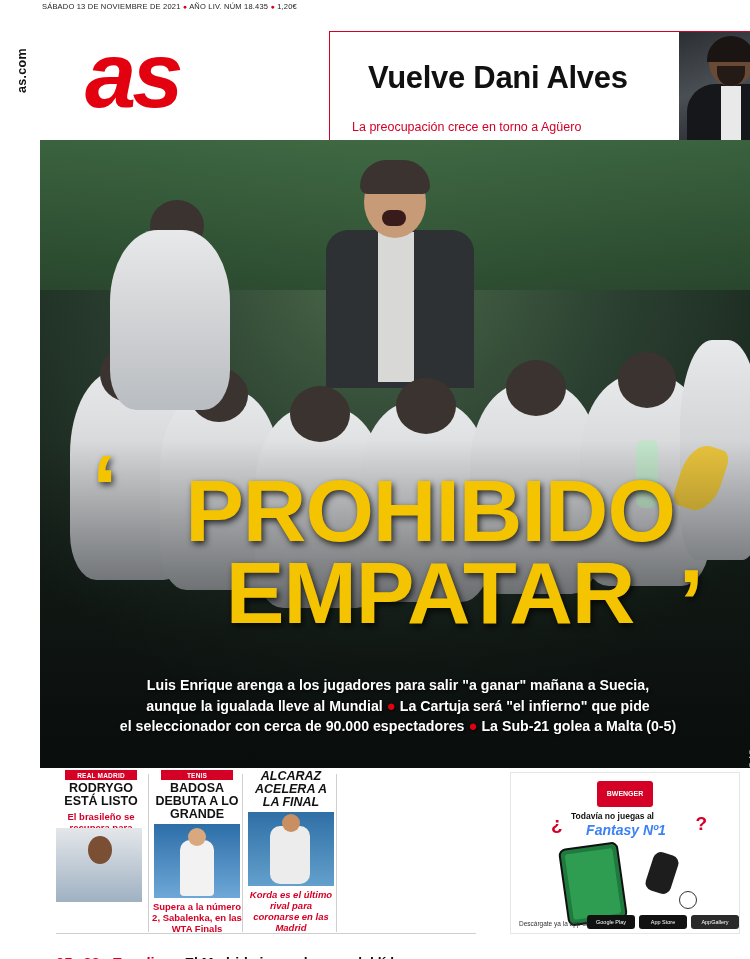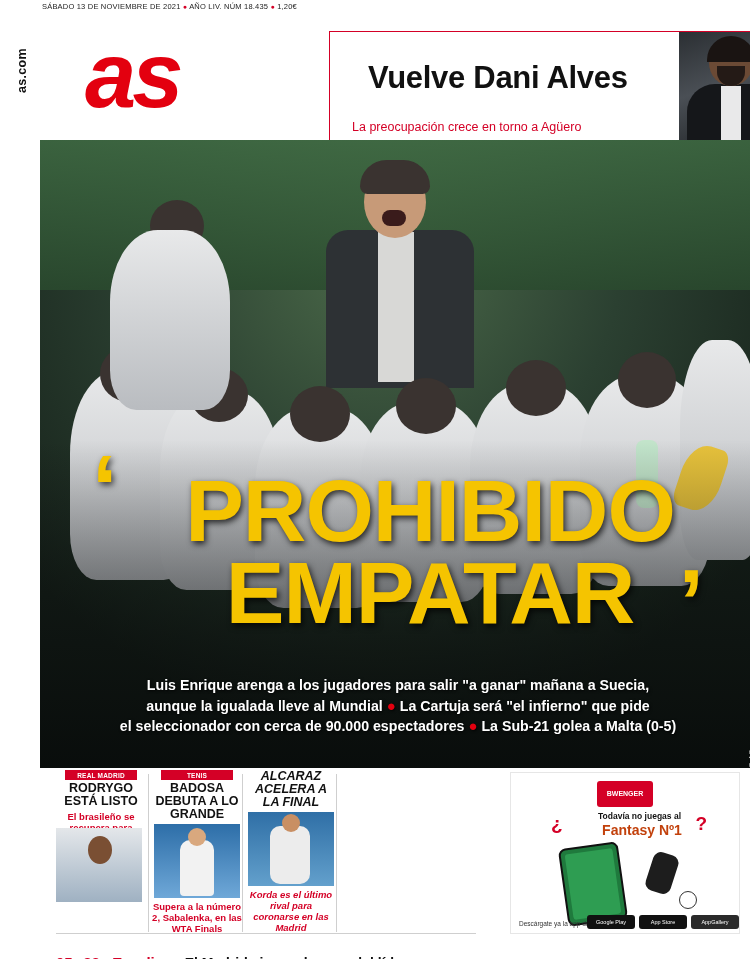--- a/index.html
+++ b/index.html
@@ -85,22 +85,22 @@
   .ph-hamilton .helm{position:absolute;left:26px;top:18px;width:40px;height:38px;border-radius:20px 20px 12px 12px;background:#111;}
   .ph-hamilton .visor{position:absolute;left:30px;top:28px;width:32px;height:12px;border-radius:6px;background:#c9a227;}
   .ph-rodrygo{position:absolute;inset:0;background:linear-gradient(180deg,#e4e7ea 0%,#9fb1c2 100%);}
   .ph-rodrygo .head{position:absolute;left:32px;top:8px;width:24px;height:28px;border-radius:50%;background:#7a4f33;}
 
   
   .ad{position:absolute;left:470px;top:2px;width:228px;height:160px;background:#fff;border:1px solid #e6e6e6;overflow:hidden;}
   .ad .logo{position:absolute;left:86px;top:8px;width:56px;height:26px;background:#d40026;border-radius:3px;color:#fff;font-size:7px;font-weight:bold;text-align:center;line-height:26px;}
   .ad .q1{position:absolute;left:40px;top:40px;font-size:19px;font-weight:bold;color:#d40026;}
   .ad .q2{position:absolute;right:32px;top:40px;font-size:19px;font-weight:bold;color:#d40026;}
-  .ad .line1{position:absolute;left:60px;top:38px;width:110px;text-align:right;font-size:8.5px;color:#111;font-weight:bold;}
-  .ad .line2{position:absolute;left:76px;top:49px;width:110px;text-align:center;font-size:14px;color:#c2410c;font-weight:bold;}
+  .ad .line1{position:absolute;left:60px;top:38px;width:110px;text-align:left;font-size:8.5px;color:#111;font-weight:bold;}
+  .ad .line2{position:absolute;left:60px;top:49px;width:110px;text-align:center;font-size:14px;color:#3b82f6;font-weight:bold;font-style:italic;}
   .ad .phone{position:absolute;left:52px;top:72px;width:56px;height:74px;border:2px solid #111;border-radius:7px;background:#1f7a3d;transform:rotate(-8deg);}
   .ad .phone .scr{position:absolute;inset:4px;background:#2e9d52;border-radius:3px;}
   .ad .player{position:absolute;left:120px;top:74px;width:66px;height:66px;}
   .ad .player .b{position:absolute;left:18px;top:6px;width:26px;height:40px;background:#1d1d1d;border-radius:8px;transform:rotate(18deg);}
   .ad .player .ball{position:absolute;left:48px;top:44px;width:16px;height:16px;border-radius:50%;background:#fff;border:1px solid #333;}
   .ad .foot{position:absolute;left:8px;bottom:6px;font-size:6.5px;color:#333;}
   .ad .store{position:absolute;bottom:4px;width:48px;height:14px;border-radius:3px;background:#111;color:#fff;font-size:5.5px;text-align:center;line-height:14px;}
   .ad .store.g{left:76px;} .ad .store.a{left:128px;} .ad .store.h{left:180px;background:#2a2a2a;}
 
   

